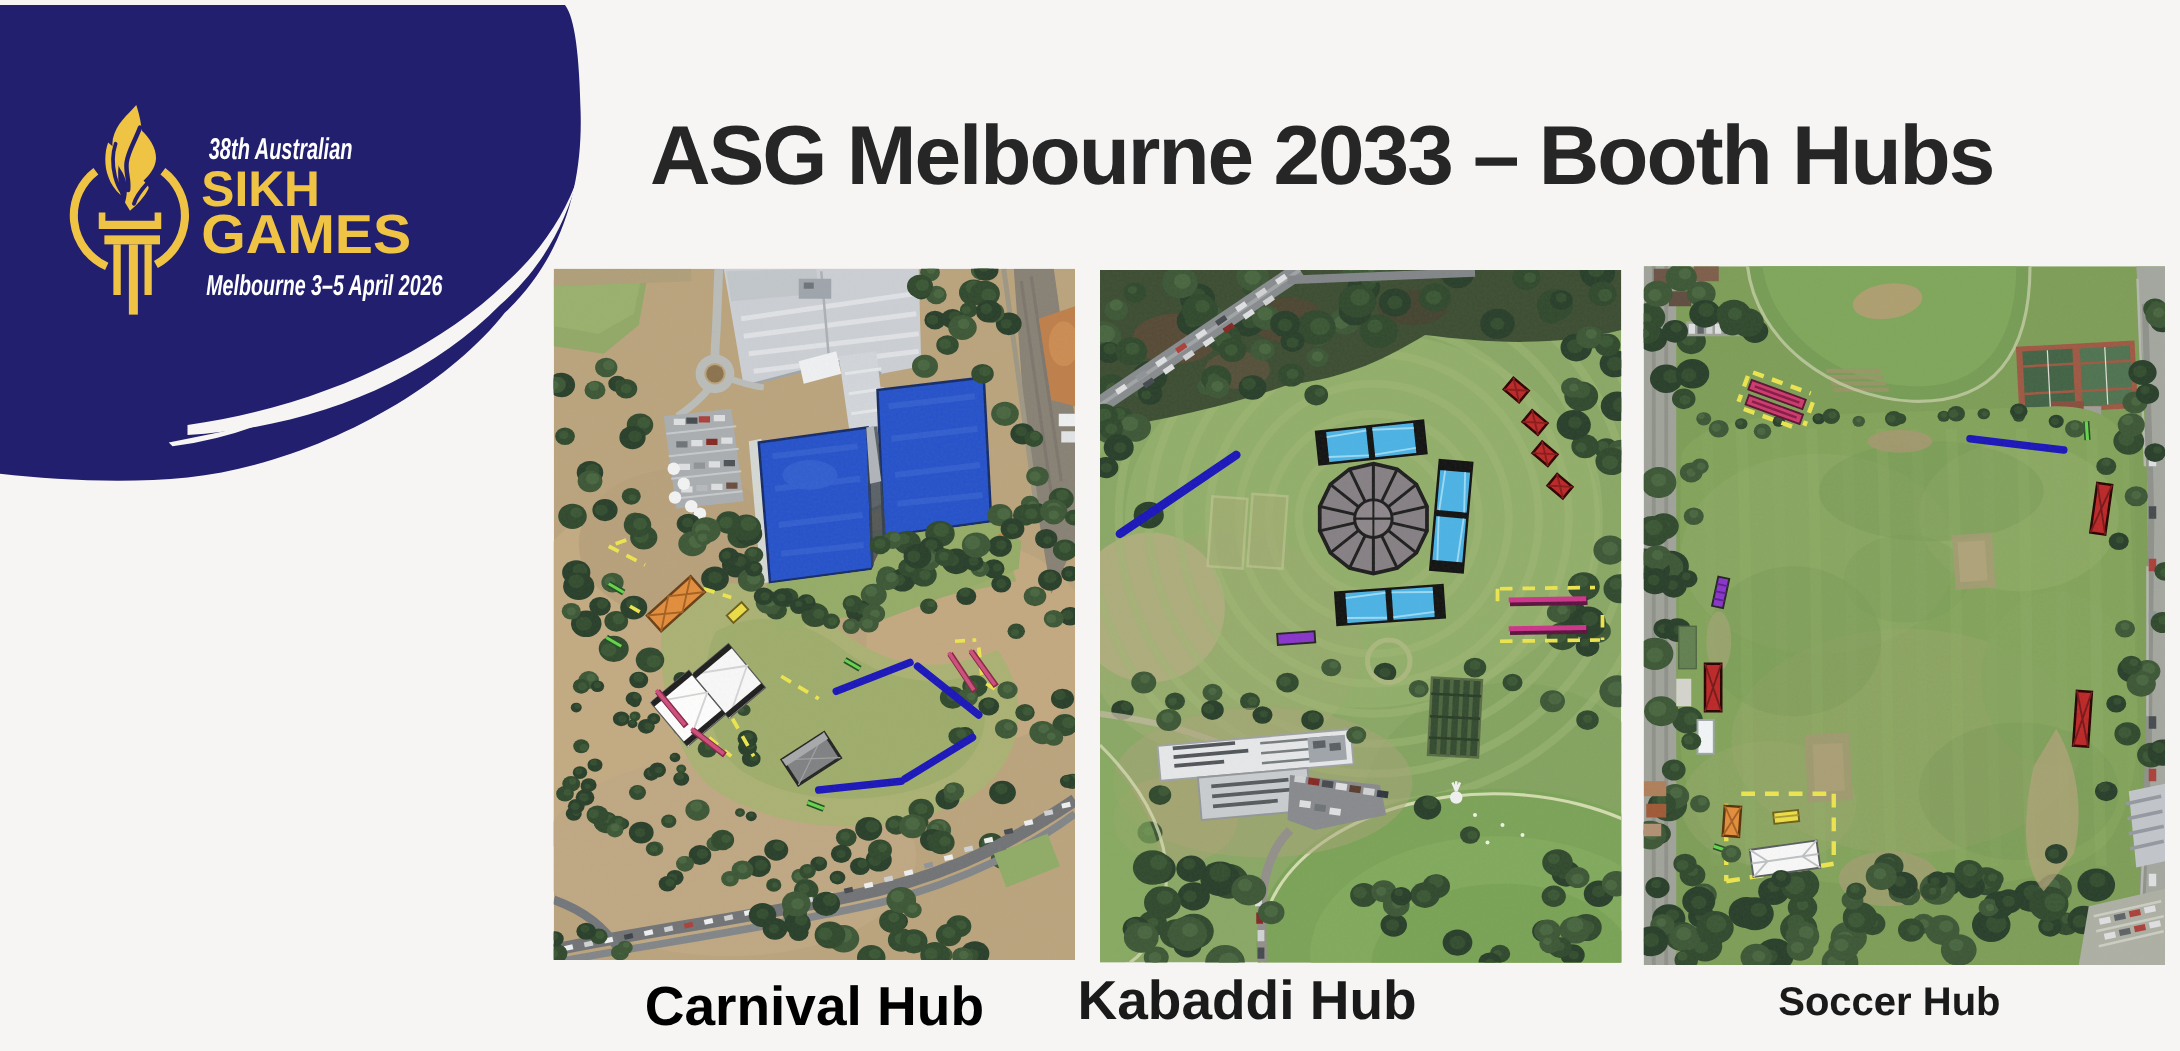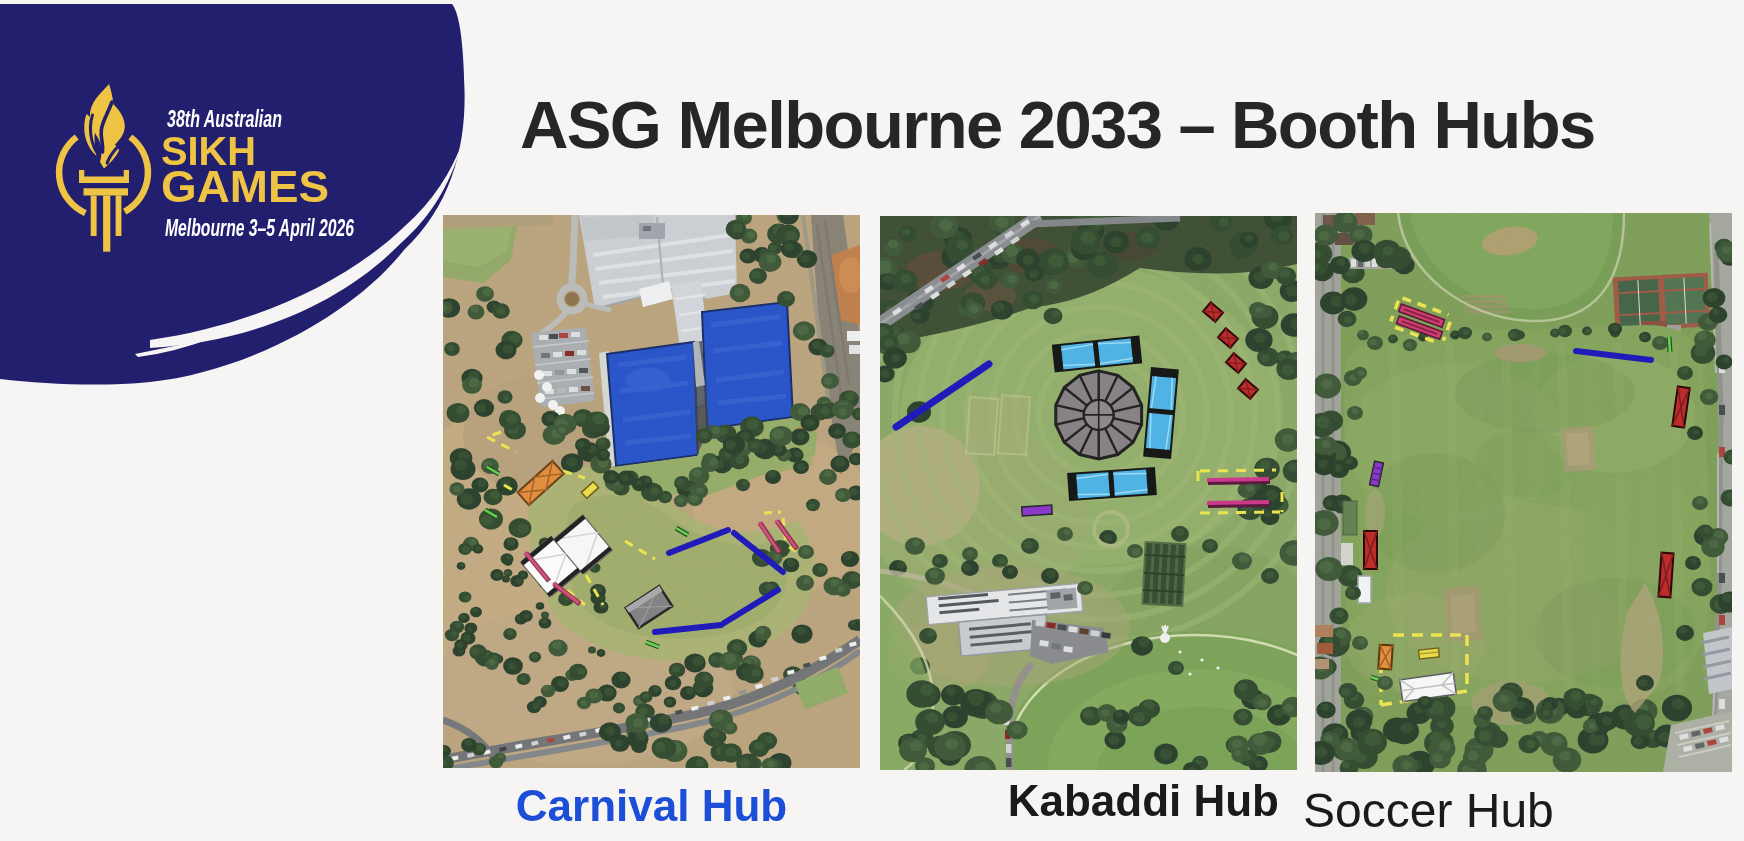--- a/index.html
+++ b/index.html
@@ -1705,17 +1705,17 @@
     <ellipse cx="40" cy="198" rx="3.7" ry="3.3" fill="#43643a"></ellipse>
 <ellipse cx="45" cy="160" rx="7.0" ry="6.2" fill="#385531"></ellipse>
     <ellipse cx="46" cy="160" rx="3.4" ry="3.0" fill="#43643a"></ellipse>
 <filter id="gr3" x="0" y="0" width="100%" height="100%">
       <feTurbulence type="fractalNoise" baseFrequency="0.5" numOctaves="2" seed="7"></feTurbulence>
       <feColorMatrix type="matrix" values="0 0 0 0 0.45  0 0 0 0 0.44  0 0 0 0 0.38  0 0 0 0.6 0"></feColorMatrix>
     </filter>
 <rect width="417" height="559" filter="url(#gr3)" opacity="0.13"></rect>
 </svg>
 
-<div class="abs" style="left:443px;top:781px;width:417px;text-align:center;font-size:44px;font-weight:bold;color:#1d4ed8;">Carnival Hub</div>
-
-<div class="abs" style="left:862px;top:776px;width:417px;text-align:right;font-size:44px;font-weight:bold;color:#1a1a1a;">Kabaddi Hub</div>
-
-<div class="abs" style="left:1303px;top:783px;width:417px;font-size:48px;font-weight:normal;color:#1a1a1a;">Soccer Hub</div>
+<div class="abs" style="left:443px;top:781px;width:417px;text-align:center;font-size:44px;font-weight:bold;color:#000000;">Carnival Hub</div>
+
+<div class="abs" style="left:862px;top:776px;width:417px;text-align:left;font-size:44px;font-weight:bold;color:#1a1a1a;">Kabaddi Hub</div>
+
+<div class="abs" style="left:1303px;top:783px;width:417px;text-align:center;font-size:32px;font-weight:bold;color:#1a1a1a;">Soccer Hub</div>
 
 </body></html>

